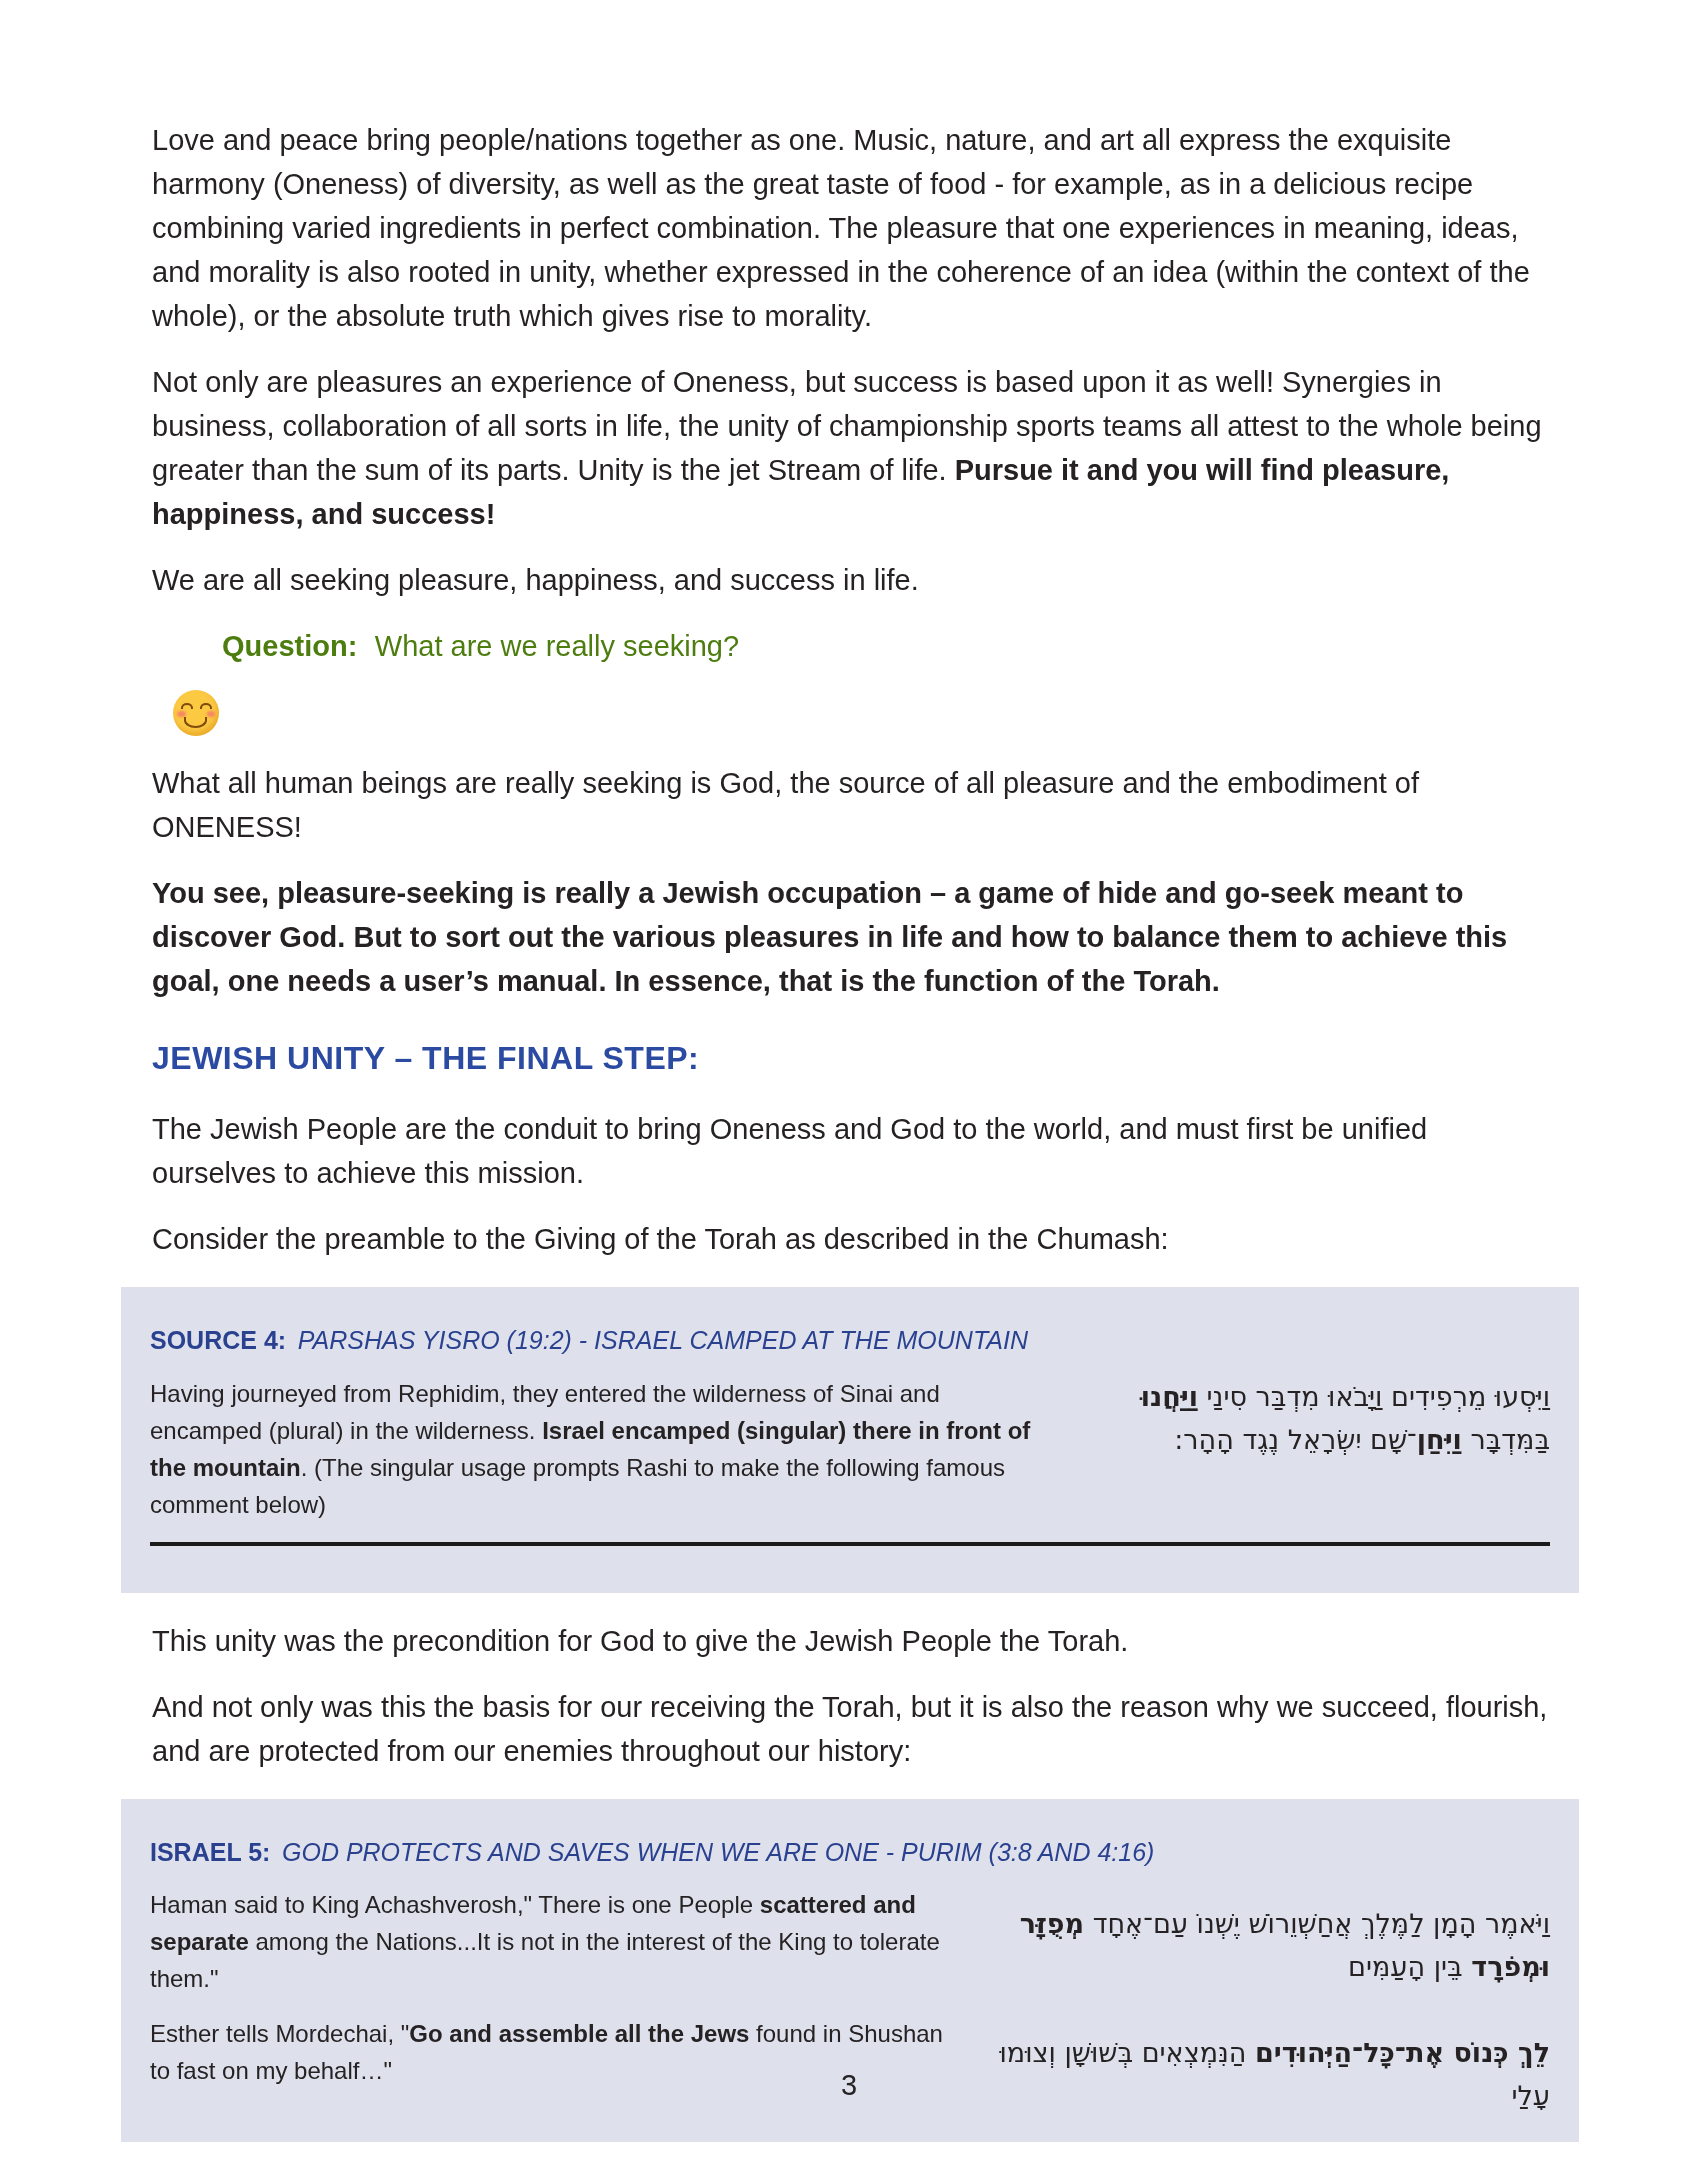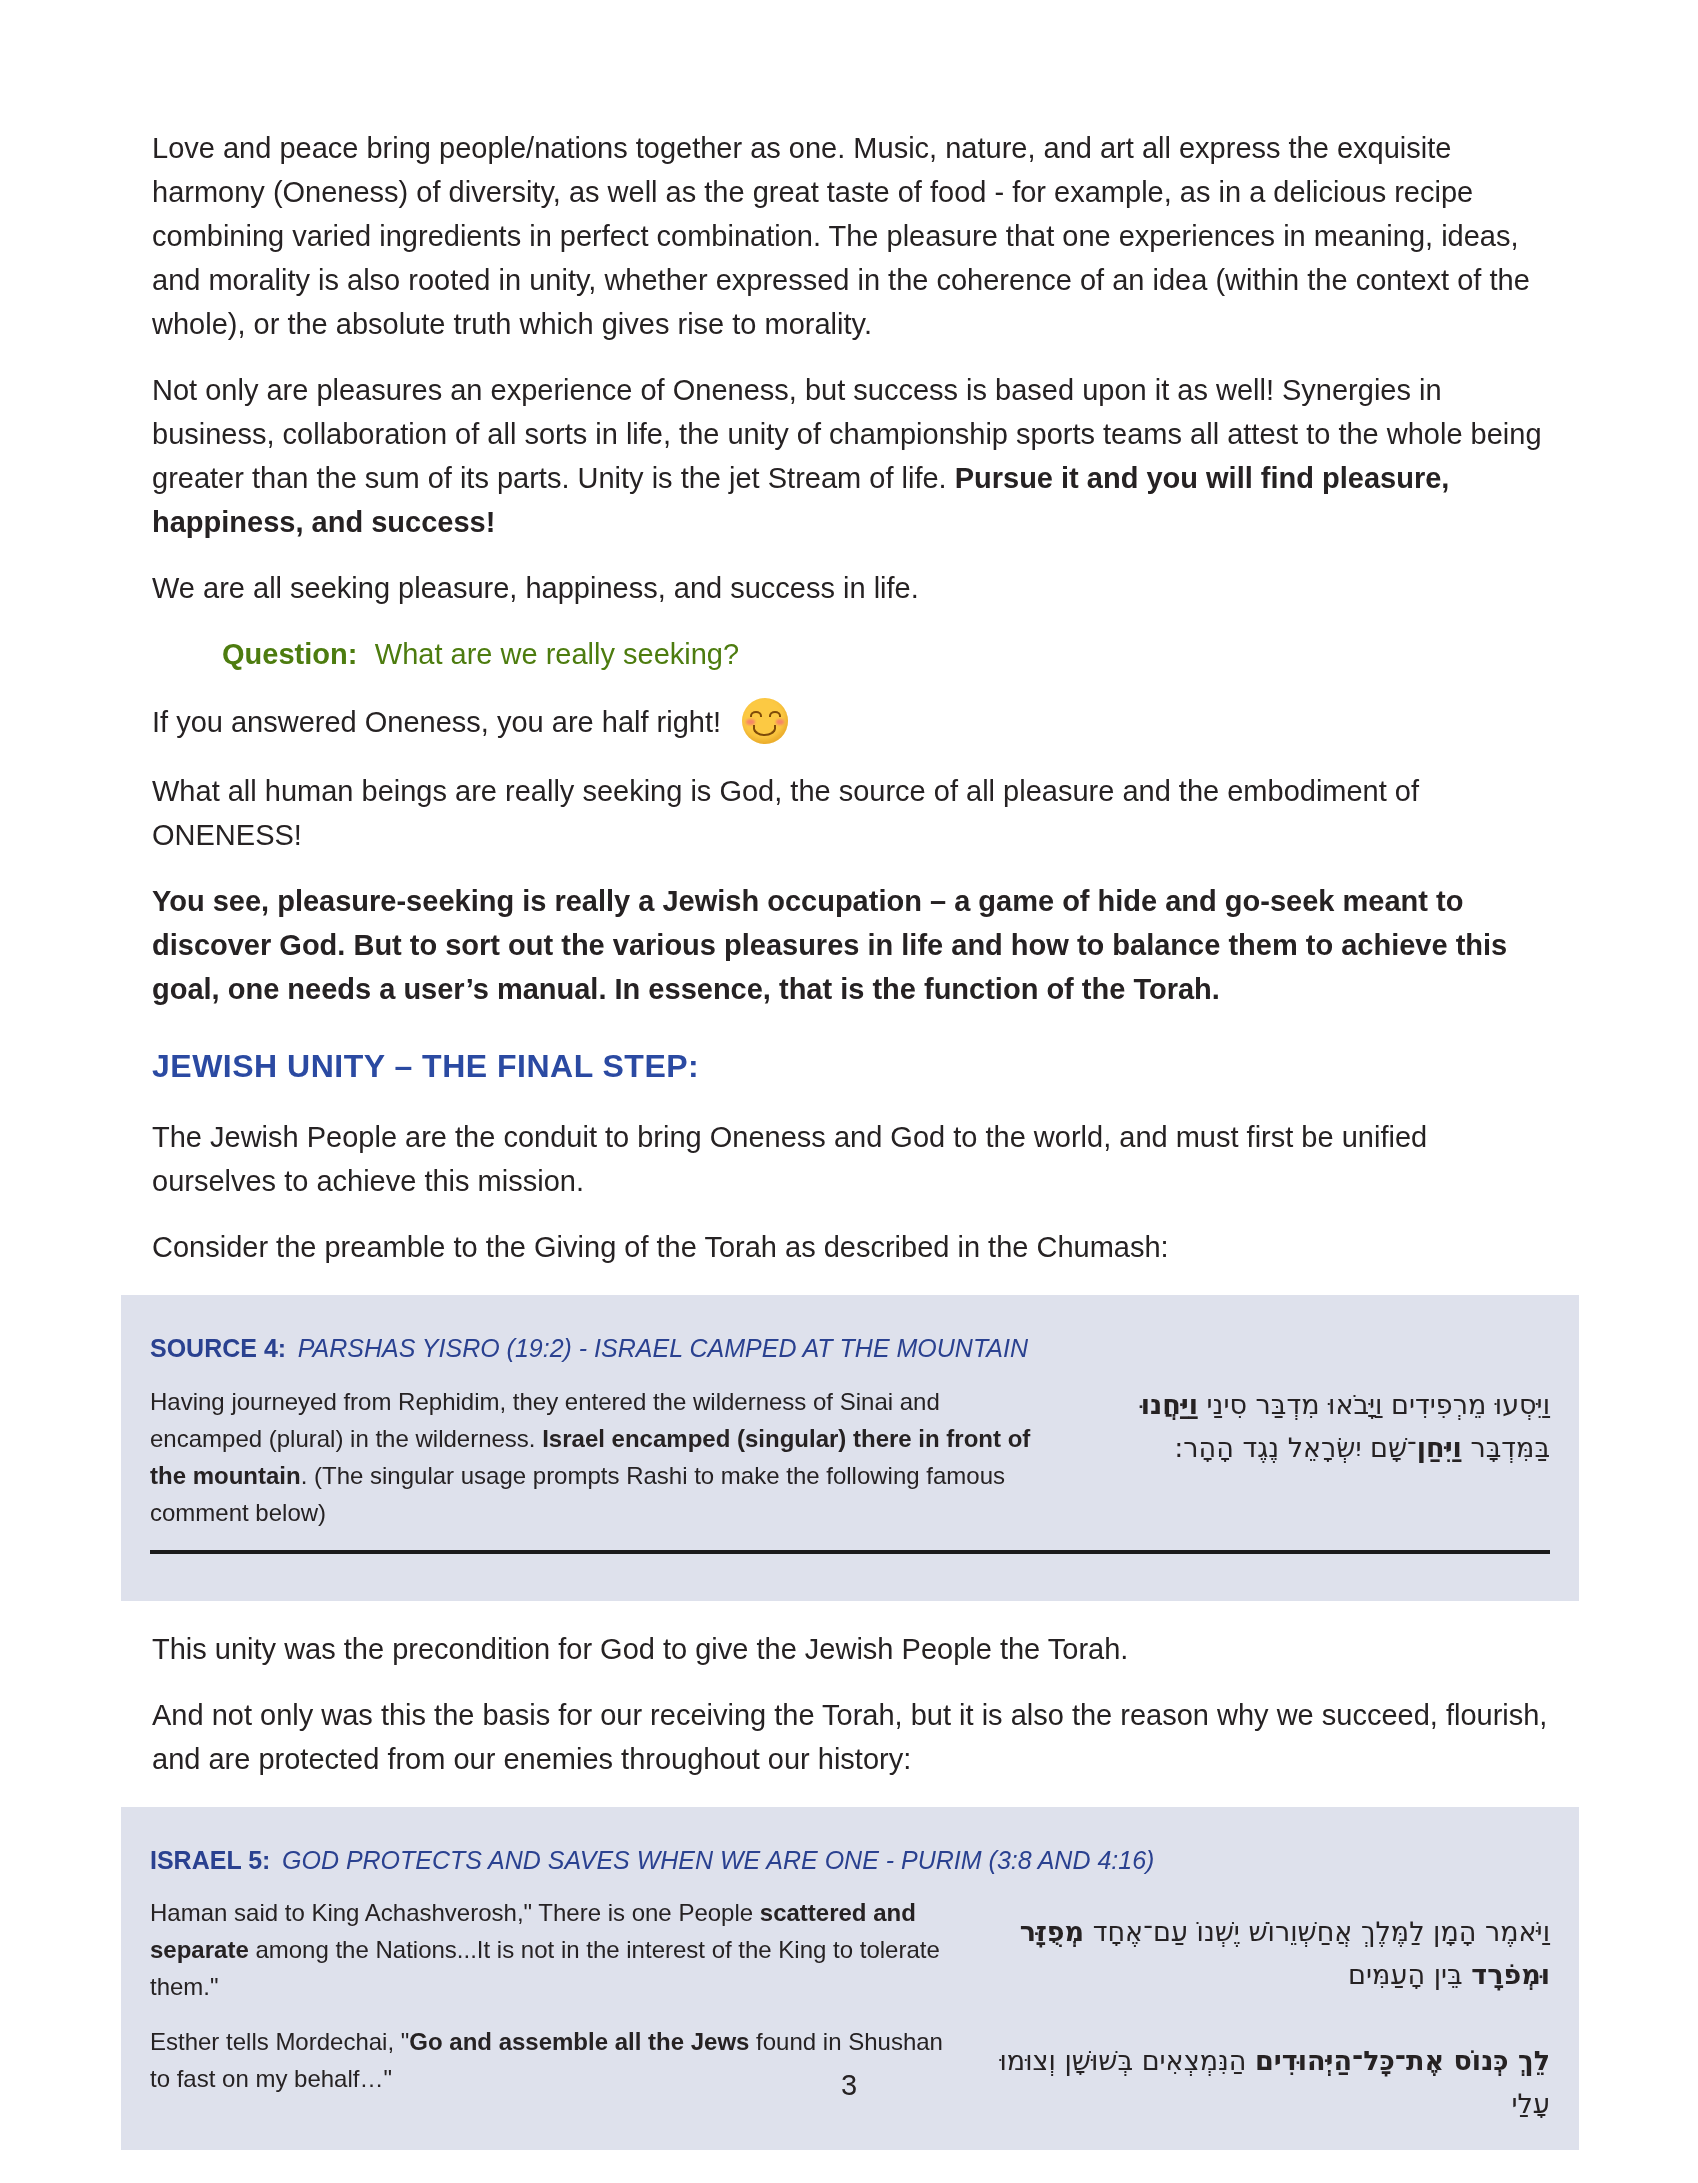--- a/index.html
+++ b/index.html
@@ -9,21 +9,21 @@
     height: 2183px;
     box-sizing: border-box;
     padding: 118px 150px 0 152px;
     background: #ffffff;
     font-family: "Liberation Sans", sans-serif;
     font-size: 29px;
     line-height: 44px;
     color: #262223;
     overflow: hidden;
   }
-  p { margin: 8px 0 22px 0; }
+  p { margin: 0 0 22px 0; }
   .bold { font-weight: 700; }
   strong { font-weight: 700; }
   em { font-style: italic; }
 
   .question-line { margin-left: 70px; color: #4d7c0f; }
   .q-label { font-weight: 700; margin-right: 17.5px; }
 
   .smiley-line { margin-bottom: 25px; }
 
   
@@ -107,21 +107,21 @@
 <div class="page">
 
   <p>Love and peace bring people/nations together as one. Music, nature, and art all express the exquisite harmony (Oneness) of diversity, as well as the great taste of food - for example, as in a delicious recipe combining varied ingredients in perfect combination. The pleasure that one experiences in meaning, ideas, and morality is also rooted in unity, whether expressed in the coherence of an idea (within the context of the whole), or the absolute truth which gives rise to morality.</p>
 
   <p><span>Not only are pleasures an experience of Oneness, but success is based upon it as well! Synergies in business, collaboration of all sorts in life, the unity of championship sports teams all attest to the whole being greater than the sum of its parts. Unity is the jet Stream of life. </span><strong>Pursue it and you will find pleasure, happiness, and success!</strong></p>
 
   <p>We are all seeking pleasure, happiness, and success in life.</p>
 
   <p class="question-line"><span class="q-label">Question:</span><span>What are we really seeking?</span></p>
 
-  <p class="smiley-line"><span>If you answered Oneness, you are half right!</span><span class="emoji"><span class="eye l"></span><span class="eye r"></span><span class="cheek l"></span><span class="cheek r"></span><span class="mouth"></span></span></p>
+  <p class="smiley-line"><span class="emoji"><span class="eye l"></span><span class="eye r"></span><span class="cheek l"></span><span class="cheek r"></span><span class="mouth"></span></span></p>
 
   <p>What all human beings are really seeking is God, the source of all pleasure and the embodiment of ONENESS!</p>
 
   <p class="bold">You see, pleasure-seeking is really a Jewish occupation – a game of hide and go-seek meant to discover God. But to sort out the various pleasures in life and how to balance them to achieve this goal, one needs a user’s manual. In essence, that is the function of the Torah.</p>
 
   <h2 class="section-heading">JEWISH UNITY – THE FINAL STEP:</h2>
 
   <p>The Jewish People are the conduit to bring Oneness and God to the world, and must first be unified ourselves to achieve this mission.</p>
 
   <p>Consider the preamble to the Giving of the Torah as described in the Chumash:</p>

